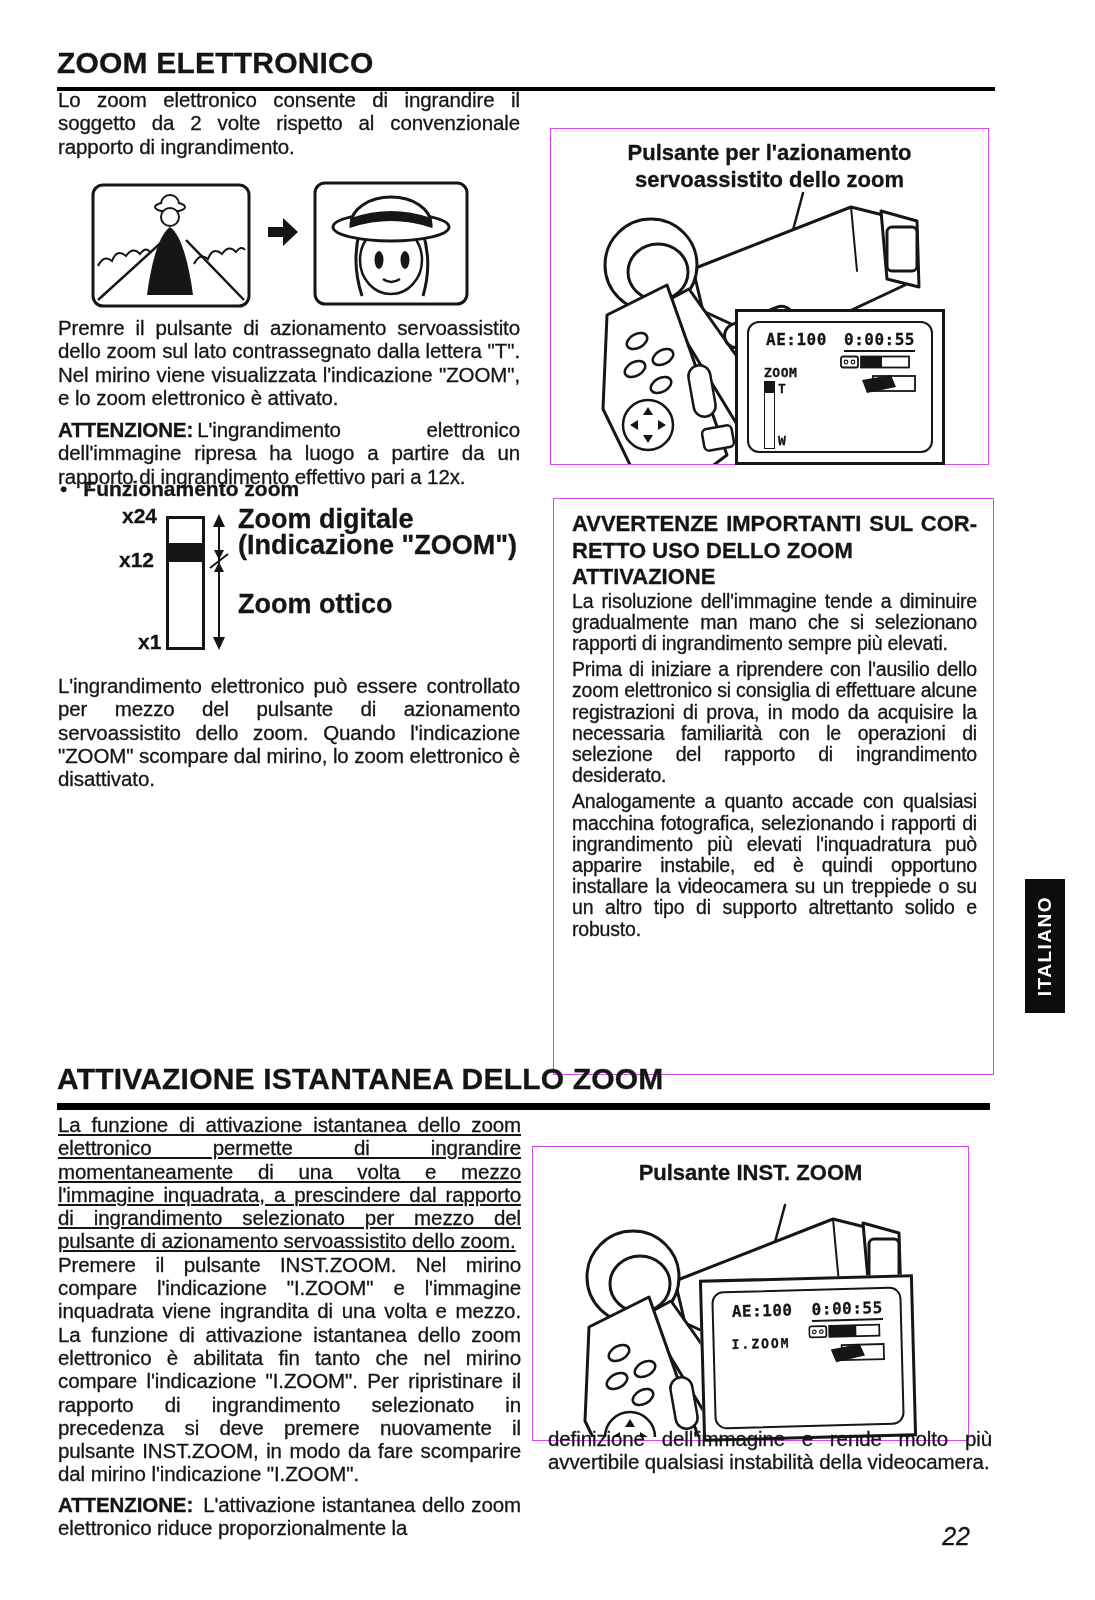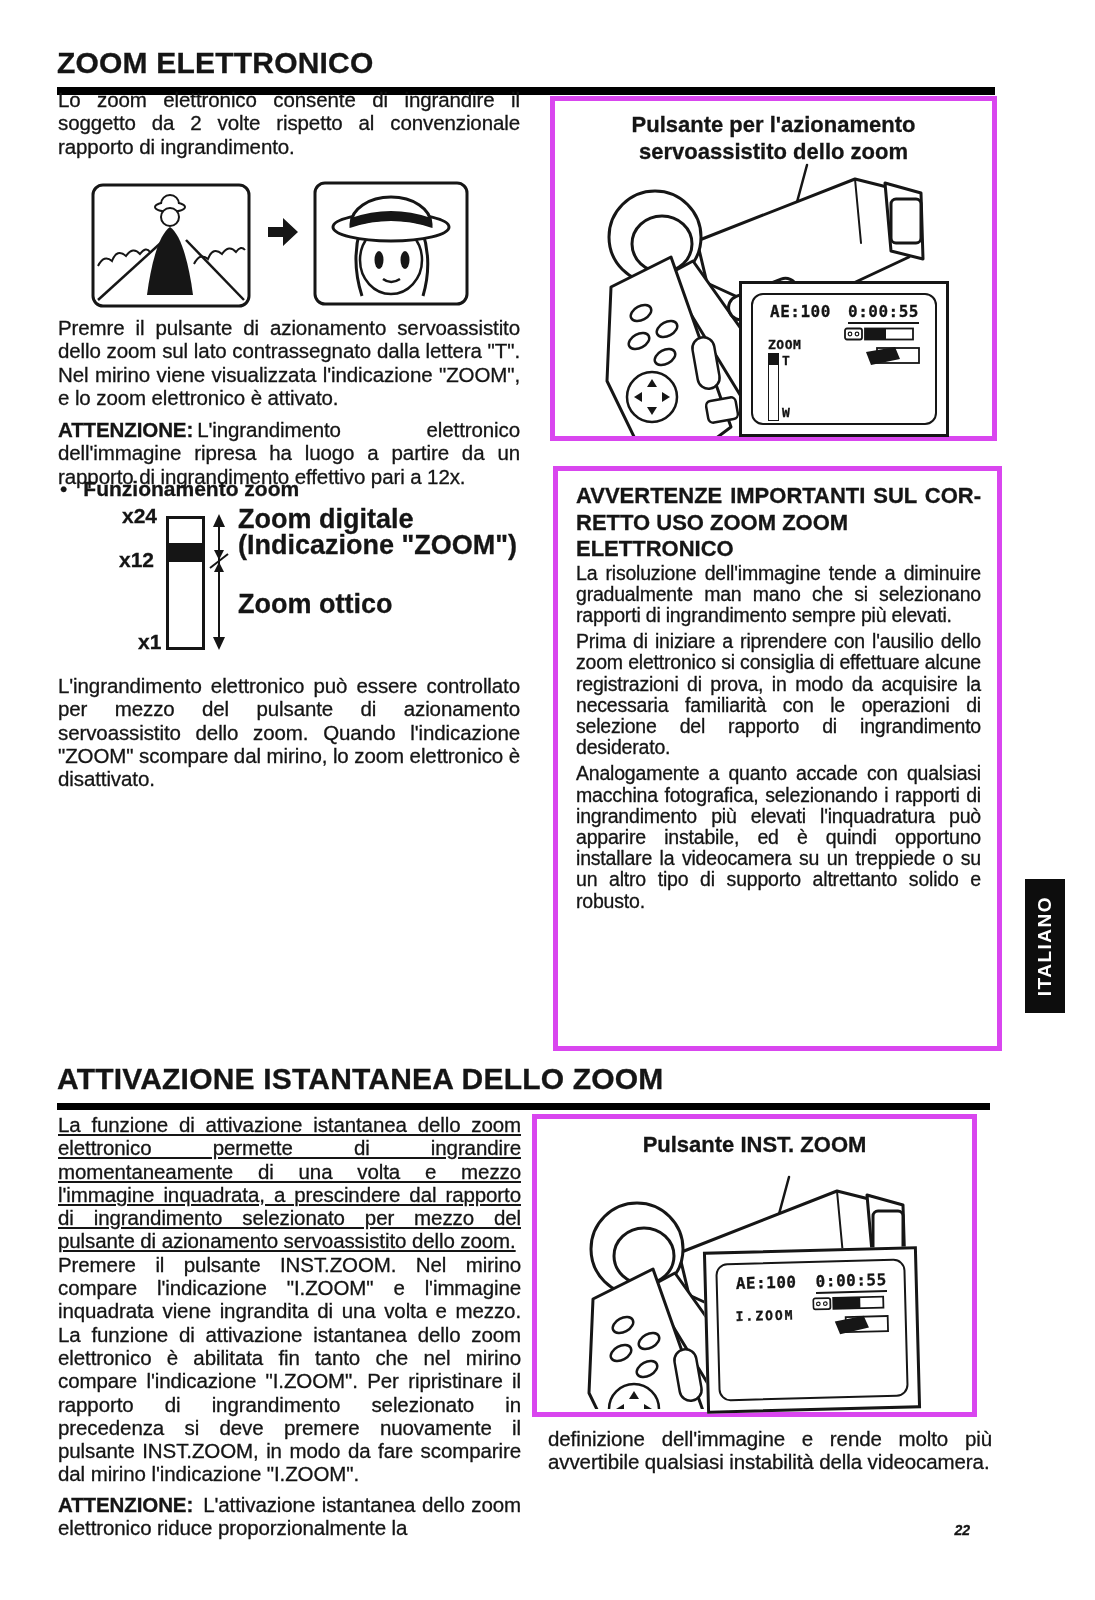--- a/index.html
+++ b/index.html
@@ -3,36 +3,36 @@
 <meta charset="utf-8">
 <style>
   html,body{margin:0;padding:0;background:#e8e8e8;}
   .page{position:relative;width:1095px;height:1600px;background:#fff;color:#151515;
         font-family:"Liberation Sans","DejaVu Sans",sans-serif;overflow:hidden;
         -webkit-text-stroke:0.3px currentColor;}
   .abs{position:absolute;}
   .body{font-size:20.5px;line-height:23.3px;text-align:justify;letter-spacing:-0.1px;}
   .boxbody{font-size:19.5px;line-height:21.2px;text-align:justify;letter-spacing:-0.2px;margin:0 0 5px 0;}
   .b{font-weight:bold;}
-  .h1wrap{border-bottom:8px solid #000000;padding-bottom:7px;}
+  .h1wrap{border-bottom:4px solid #000000;padding-bottom:7px;}
   .h1{font-size:30px;font-weight:bold;letter-spacing:0.2px;margin:0;}
   .caption{font-size:22px;font-weight:bold;line-height:27px;text-align:center;}
-  .figbox{border:5px solid #d946ef;background:#fff;}
+  .figbox{border:1px solid #d946ef;background:#fff;margin-top:32px;}
   .dlabel{font-size:27px;font-weight:bold;white-space:nowrap;}
   .xlabel{font-size:21px;font-weight:bold;}
   .panel{background:#fff;border:3px solid #161616;}
   .panel-inner{position:absolute;left:9px;top:9px;right:9px;bottom:9px;border:2.5px solid #161616;border-radius:12px;}
   .lcd{font-family:"DejaVu Sans Mono","Liberation Mono",monospace;font-weight:bold;letter-spacing:0.5px;}
   .lcd-big{font-size:16px;}
   .lcd-small{font-size:13px;}
   .time-underline{border-bottom:2.5px solid #161616;padding-bottom:1px;}
   .tab{background:#0d0d0d;display:flex;align-items:center;justify-content:center;}
   .tab span{writing-mode:vertical-rl;transform:rotate(180deg);color:#fff;font-weight:bold;
             font-size:19px;letter-spacing:1.5px;-webkit-text-stroke:0;}
-  .pagenum{font-size:14px;font-weight:bold;font-style:italic;text-align:right;}
+  .pagenum{font-size:25px;font-weight:normal;font-style:italic;text-align:right;}
   .attn-label{font-weight:bold;margin-right:10px;}
   .jline{display:block;text-align:justify;text-align-last:justify;}
   svg{display:block;}
 </style>
 </head>
 <body>
 
 <div class="page">
 
   <div class="abs h1wrap" style="left:57px;top:46px;width:938px;">
@@ -153,21 +153,21 @@
         <span class="abs lcd lcd-small" style="left:29px;top:58px;">T</span>
         <span class="abs lcd lcd-small" style="left:29px;top:110px;">W</span>
       </div>
     </div>
   </div>
 
   <div class="abs figbox" style="left:553px;top:466px;width:439px;height:575px;padding:0;">
     <div style="position:absolute;left:18px;top:12px;width:405px;">
       <div style="font-size:22px;font-weight:bold;line-height:26.5px;">
         <span class="jline">AVVERTENZE IMPORTANTI SUL COR-</span>
-        <span style="display:block;">RETTO USO ZOOM ZOOM ELETTRONICO</span>
+        <span style="display:block;">RETTO USO DELLO ZOOM ATTIVAZIONE</span>
       </div>
       <p class="boxbody">La risoluzione dell'immagine tende a diminuire gradualmente man mano che si selezionano rapporti di ingrandimento sempre più elevati.</p>
       <p class="boxbody">Prima di iniziare a riprendere con l'ausilio dello zoom elettronico si consiglia di effettuare alcune registrazioni di prova, in modo da acquisire la necessaria familiarità con le operazioni di selezione del rapporto di ingrandimento desiderato.</p>
       <p class="boxbody">Analogamente a quanto accade con qualsiasi macchina fotografica, selezionando i rapporti di ingrandimento più elevati l'inquadratura può apparire instabile, ed è quindi opportuno installare la videocamera su un treppiede o su un altro tipo di supporto altrettanto solido e robusto.</p>
     </div>
   </div>
 
   <div class="abs tab" style="left:1025px;top:879px;width:40px;height:134px;">
     <span>ITALIANO</span>
   </div>

